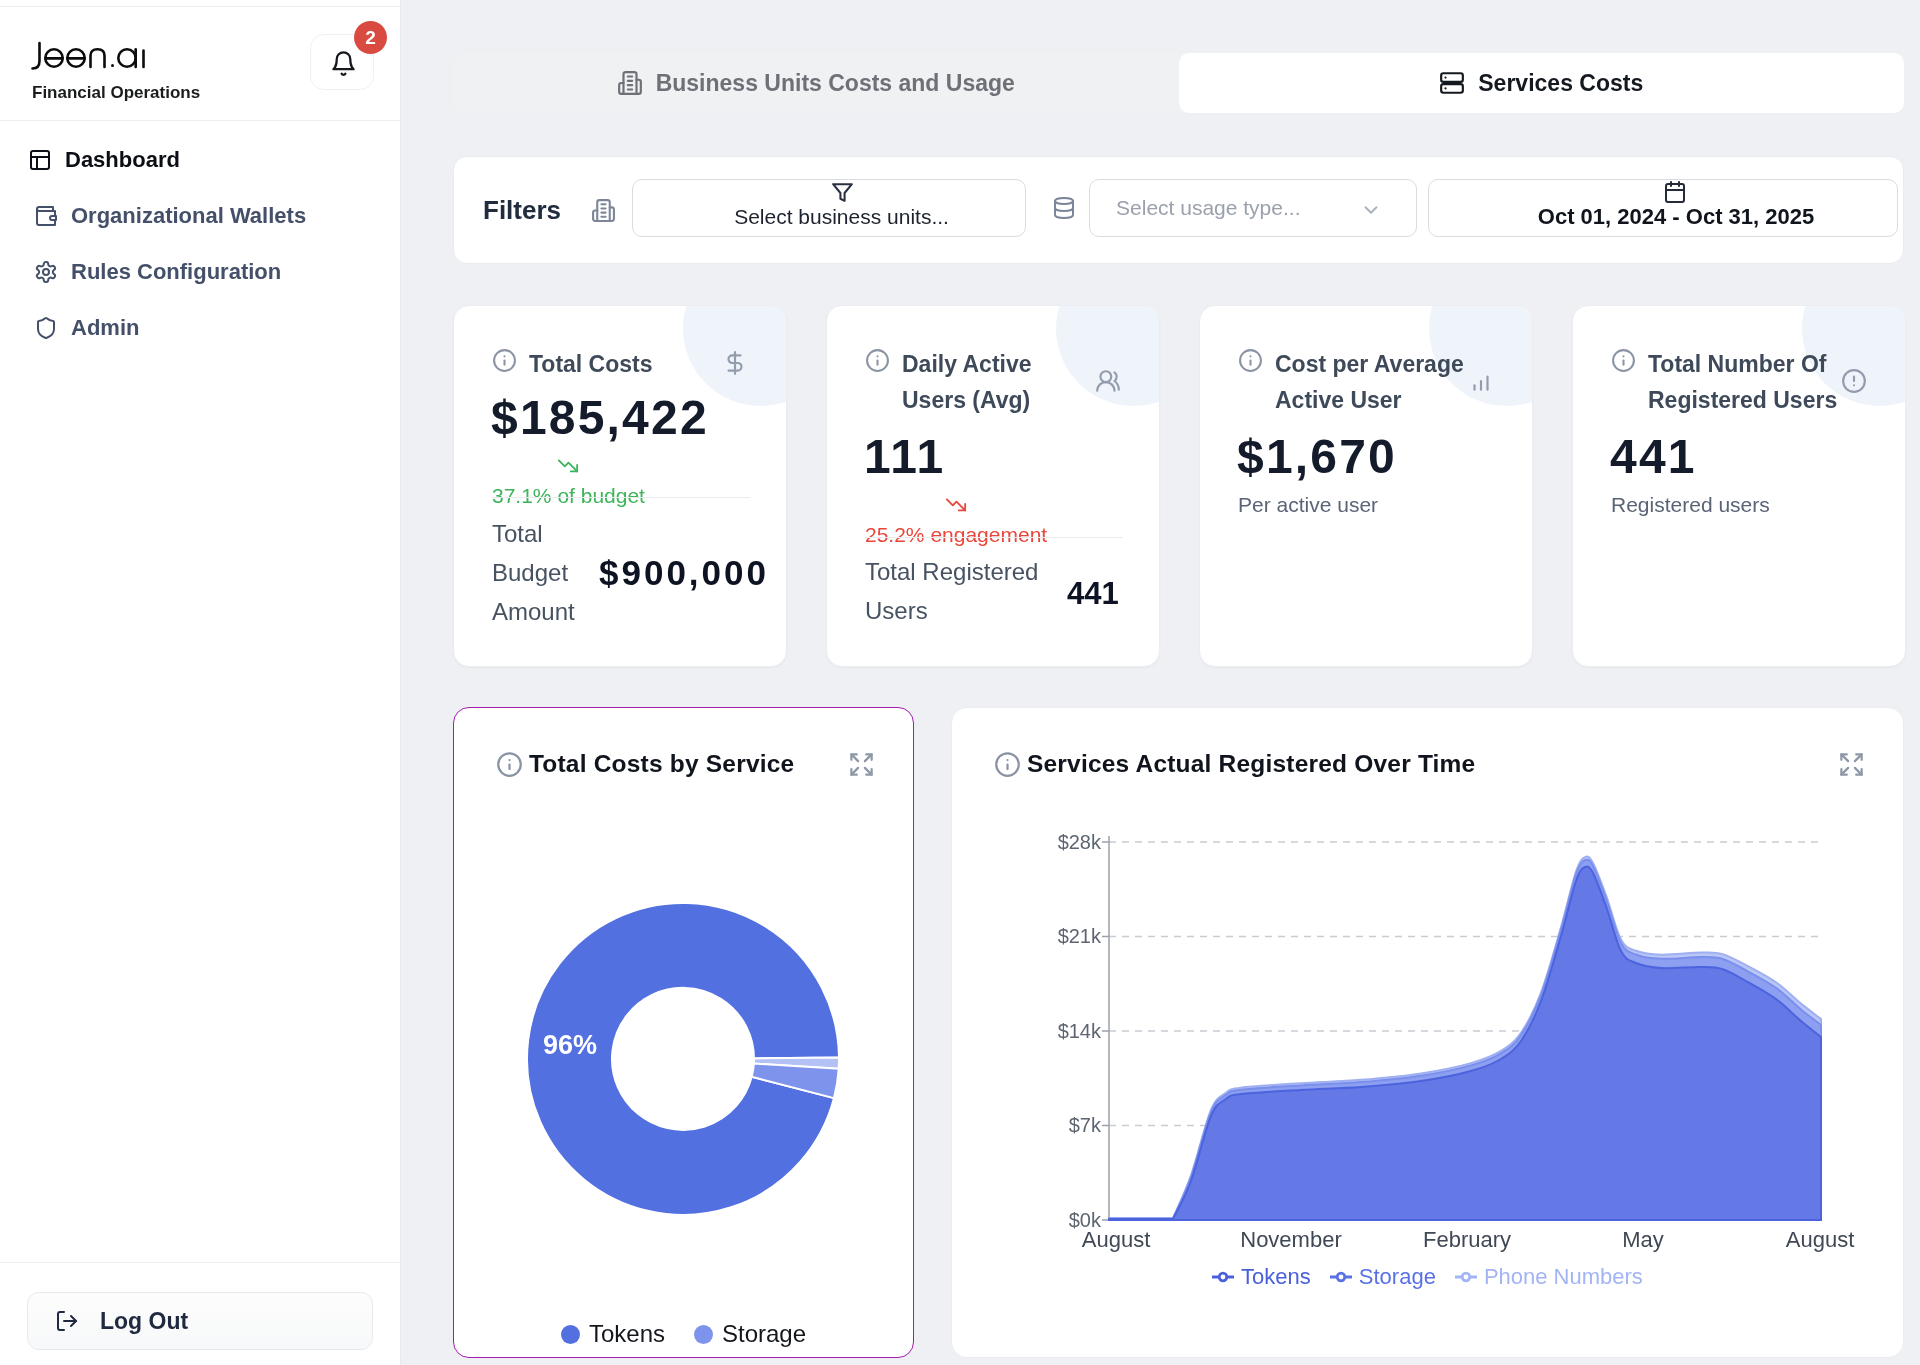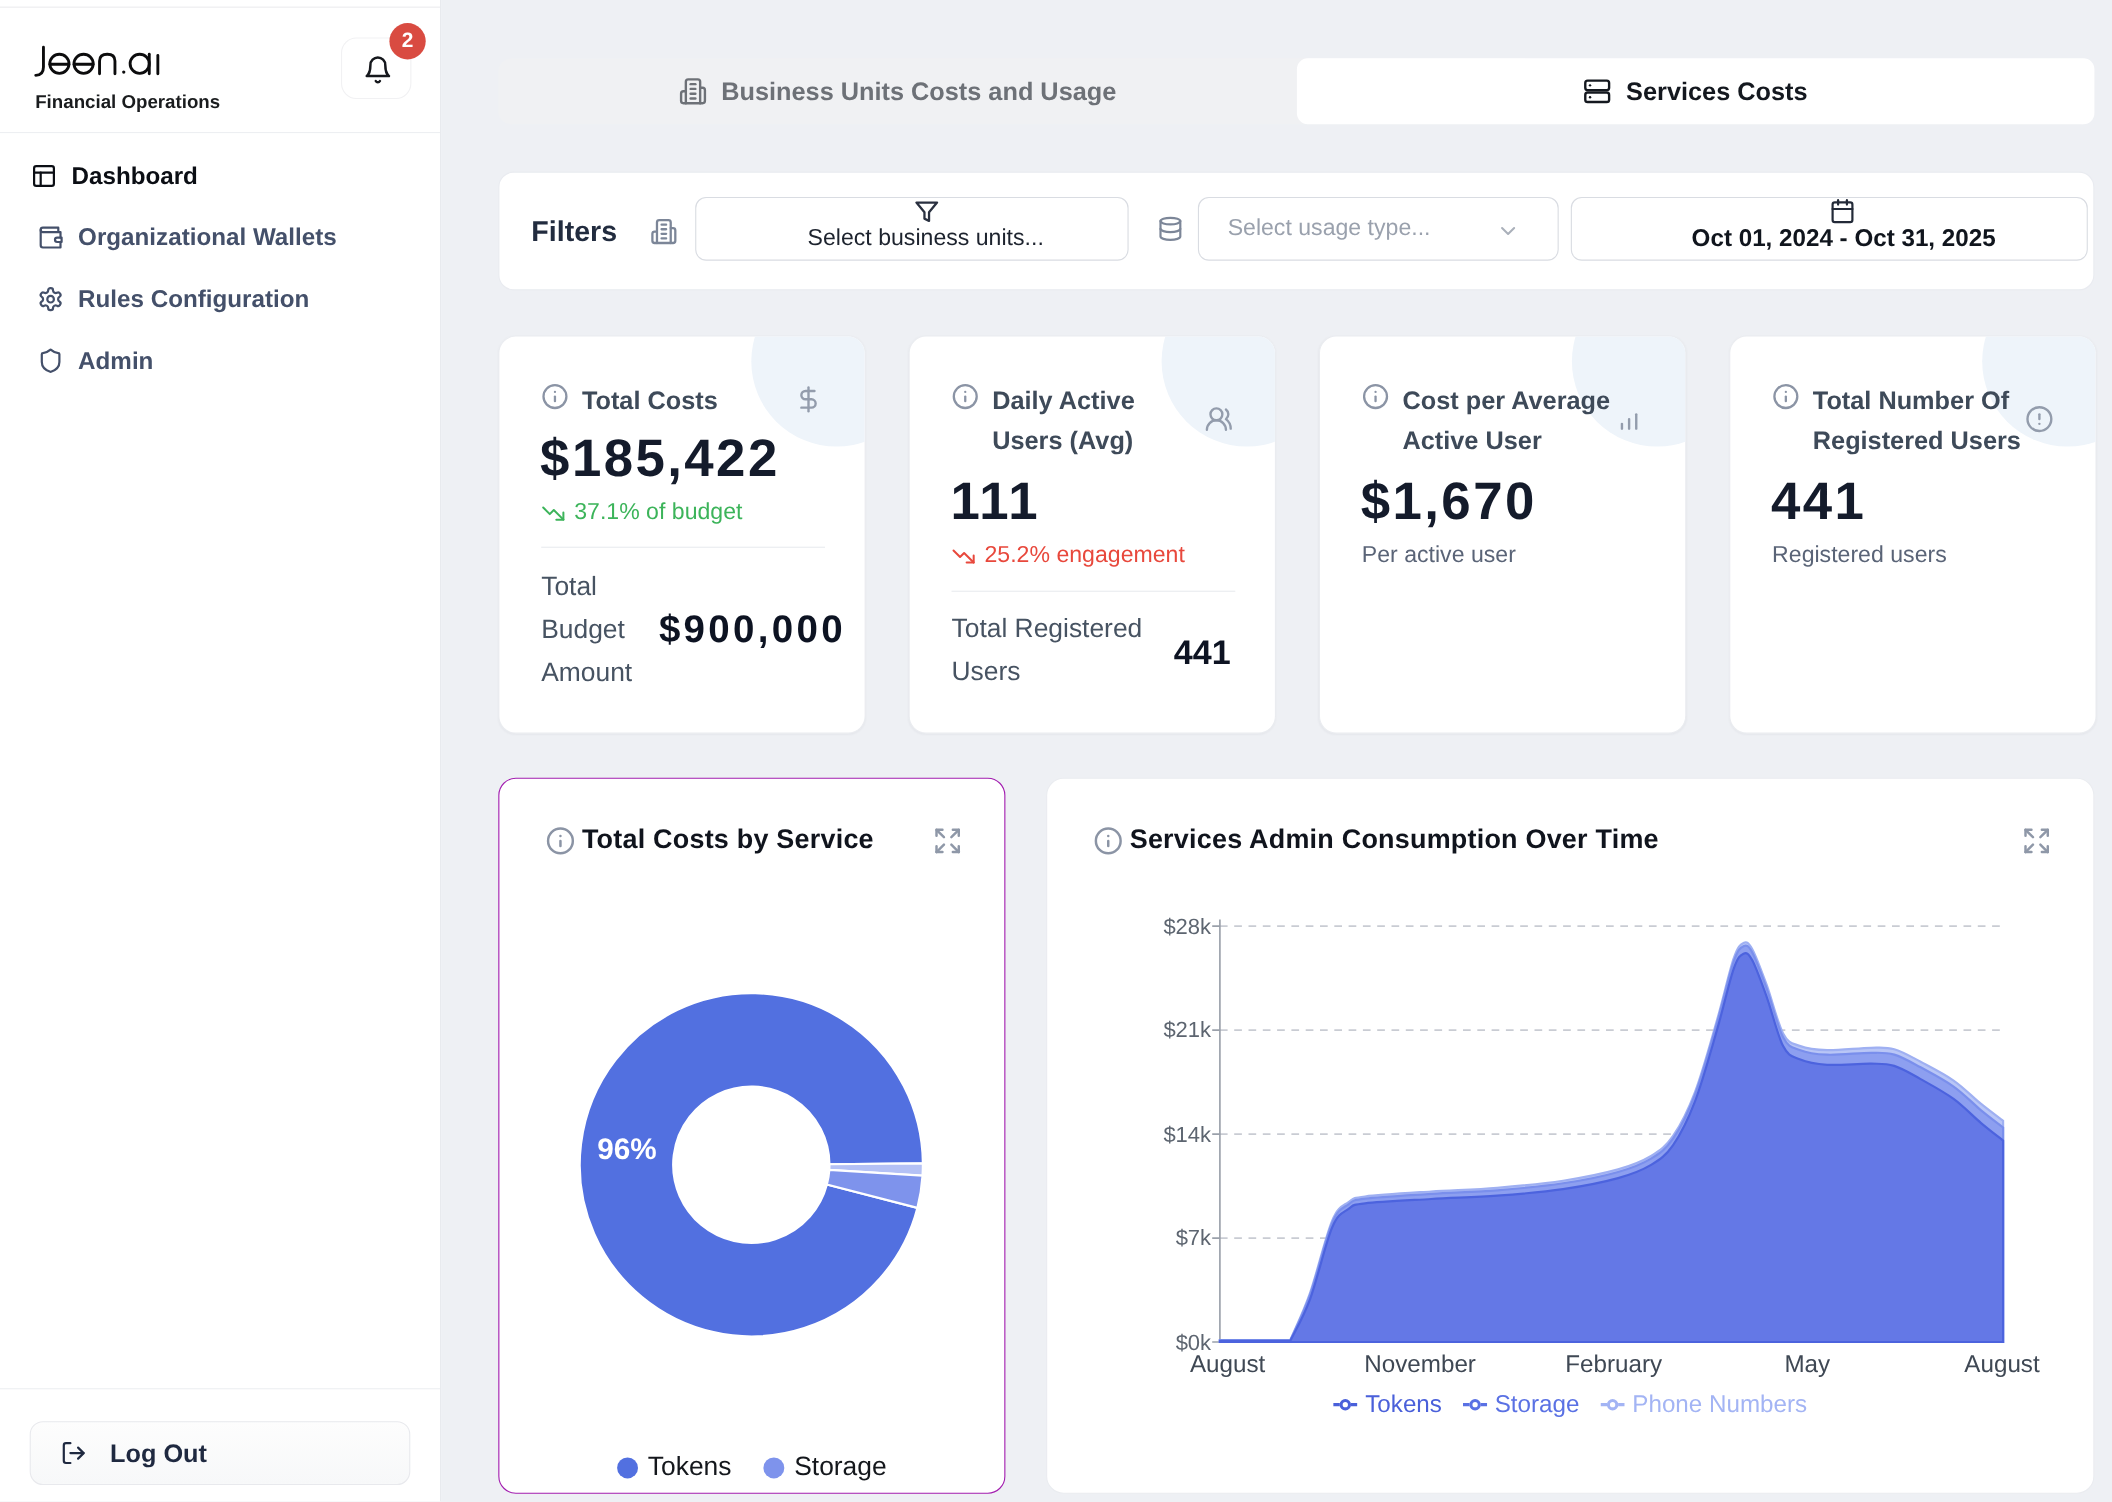--- a/index.html
+++ b/index.html
@@ -47,21 +47,21 @@
 
 
 .scard { position:absolute; top:305px; width:334px; height:362px; background:#fff; border:1px solid #eaecf0; border-radius:16px; overflow:hidden; box-shadow:0 1px 2px rgba(16,24,40,.04); }
 #sc1 { left:51px; } #sc2 { left:424px; } #sc3 { left:797px; } #sc4 { left:1170px; }
 .deco { position:absolute; width:155px; height:155px; border-radius:50%; background:#eef4fa; top:-55px; right:-52px; }
 .cicon { position:absolute; top:44px; right:38px; color:#939cac; }
 .ctitle { position:absolute; left:38px; top:40px; display:flex; gap:12px; font-size:23px; font-weight:bold; color:#3e4a59; }
 .ctitle svg { margin-top:2px; flex:0 0 auto; color:#8b94a5; }
 .ctitle .t { line-height:36px; max-width:210px; }
 .bignum { position:absolute; left:37px; font-size:48px; font-weight:bold; color:#141b2b; letter-spacing:2.2px; }
-.trend { position:absolute; left:38px; display:flex; align-items:center; gap:8px; font-size:21px; }
+.trend { position:absolute; left:38px; display:flex; align-items:center; gap:8px; font-size:21px;flex-direction:column; }
 .trend.green { color:#3cb45a; }
 .trend.red { color:#e8483c; }
 .divline { position:absolute; left:38px; width:258px; border-top:1px solid #e9ebef; }
 .sublabel { position:absolute; left:38px; font-size:24px; color:#475362; line-height:39px; }
 .subval { position:absolute; font-weight:bold; color:#0d1322; }
 .graysub { position:absolute; left:38px; font-size:21px; color:#5a6477; }
 
 
 #dcard { position:absolute; left:51px; top:707px; width:461px; height:651px; background:#fff; border:1px solid #a21caf; border-radius:16px; }
 #acard { position:absolute; left:549px; top:707px; width:953px; height:651px; background:#fff; border:1px solid #eaecf0; border-radius:16px; }
@@ -338,21 +338,21 @@
     </div>
   </div>
 
   <div id="acard">
     <div class="charthead">
       <svg class="info icon" width="27" height="27" viewBox="0 0 24 24">
           <circle cx="12" cy="12" r="10"></circle>
           <line x1="12" y1="16" x2="12" y2="12"></line>
           <line x1="12" y1="8" x2="12.01" y2="8"></line>
         </svg>
-      <span class="t">Services Admin Consumption Over Time</span>
+      <span class="t">Services Actual Registered Over Time</span>
       <svg class="expand icon" width="27" height="27" viewBox="0 0 24 24">
           <path d="M15 15l6 6"></path>
           <path d="M21 16.2V21h-4.8"></path>
           <path d="M3 16.2V21h4.8"></path>
           <path d="M3 21l6-6"></path>
           <path d="M21 7.8V3h-4.8"></path>
           <path d="M21 3l-6 6"></path>
           <path d="M3 7.8V3h4.8"></path>
           <path d="M3 3l6 6"></path>
         </svg>

